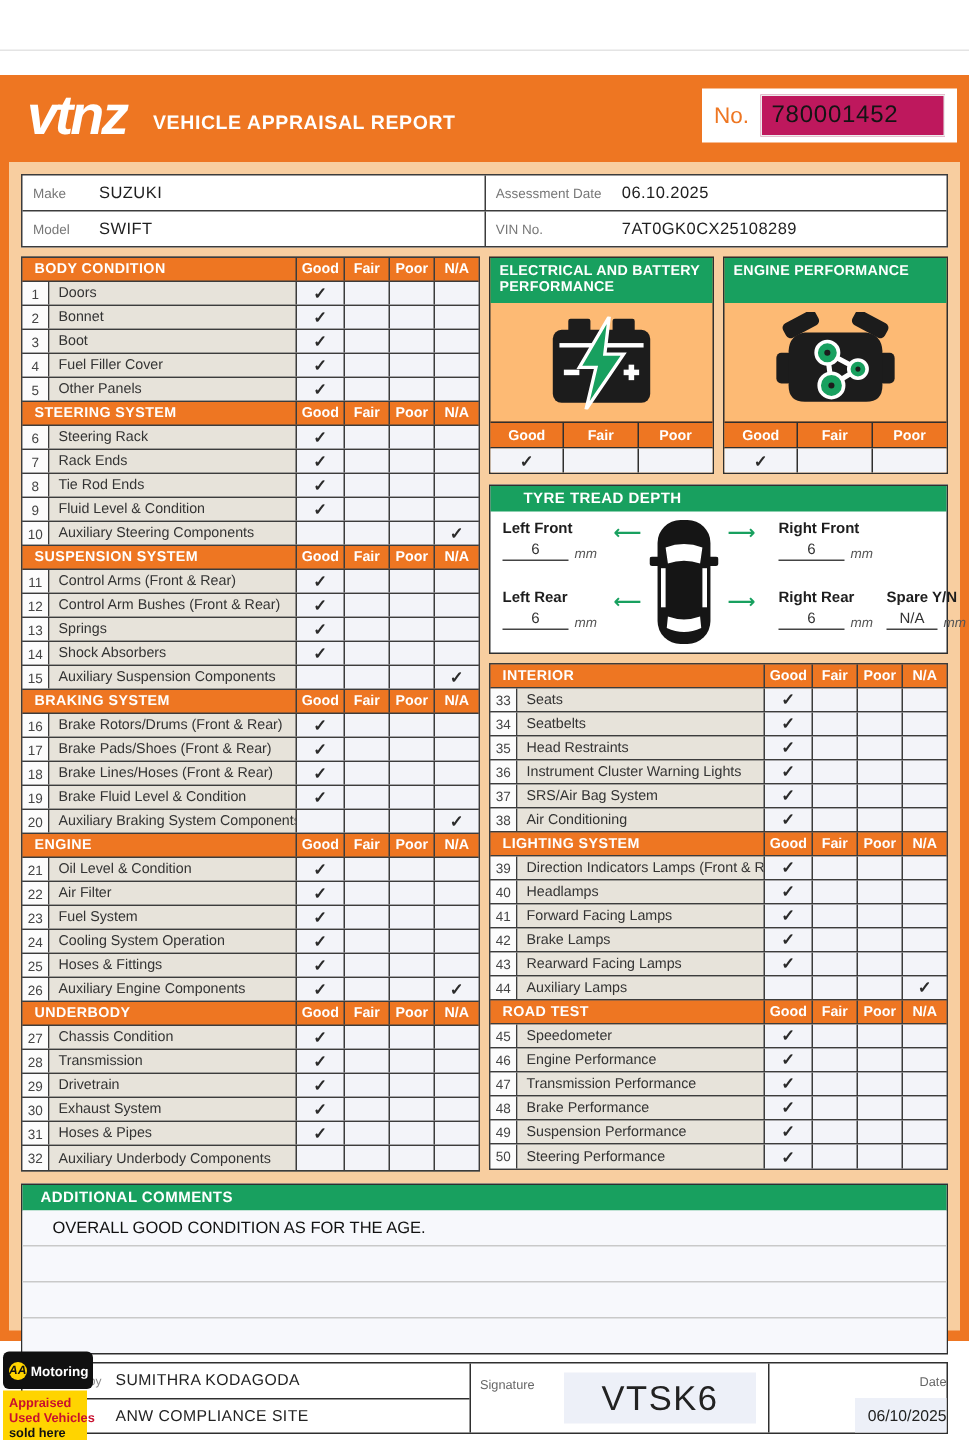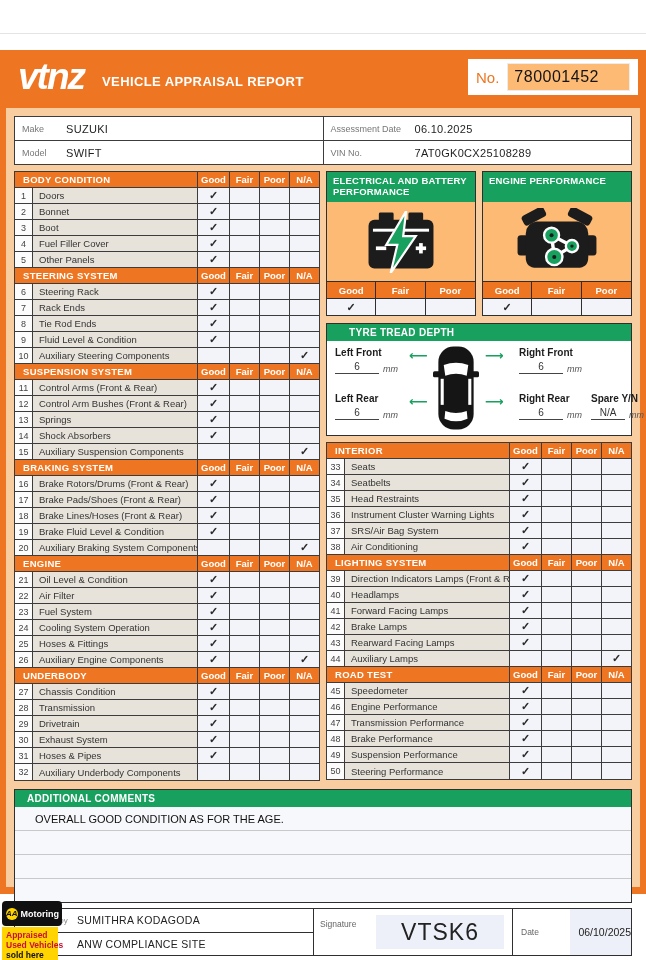--- a/index.html
+++ b/index.html
@@ -6,21 +6,21 @@
   .screen{position:relative;width:646px;height:960px;background:#fff;overflow:hidden;}
   .top-strip{height:50px;background:#fff;position:relative;}
   .top-strip::after{content:"";position:absolute;left:0;right:0;top:33px;height:1px;background:#e4e4e4;}
   .page{position:absolute;top:50px;left:0;width:646px;height:844px;background:#F8CEA0;
         border-left:6px solid #EE7622;border-right:6px solid #EE7622;border-bottom:7px solid #EE7622;box-sizing:border-box;}
   .masthead{height:58px;background:#EE7622;display:flex;align-items:center;padding:0 10px;position:relative;margin:0 -6px;}
   .logo{color:#fff;font-size:37px;font-weight:bold;font-style:italic;letter-spacing:-2px;line-height:1;padding:0 4px 6px 8px;}
   .mast-title{color:#fff;font-weight:bold;font-size:13px;letter-spacing:.4px;margin-left:14px;margin-top:4px;}
   .no-box{position:absolute;right:8px;top:9px;width:170px;height:36px;background:#fff;display:flex;align-items:center;padding:0 8px;box-sizing:border-box;}
   .no-label{color:#EE7622;font-size:15px;}
-  .no-field{flex:1;margin-left:8px;background:#fdba74;border:1px solid #ececec;height:26px;display:flex;align-items:center;padding:0 6px;}
+  .no-field{flex:1;margin-left:8px;background:#be185d;border:1px solid #ececec;height:26px;display:flex;align-items:center;padding:0 6px;}
   .no-value{font-size:16px;color:#141414;letter-spacing:.5px;}
   .content{padding:6px 8px 0 8px;}
 
   .vehicle-table{background:#fff;border:1.6px solid #3c3c3c;margin-top:2px;}
   .v-row{display:flex;height:23px;}
   .v-row:first-child{border-bottom:1px solid #3c3c3c;}
   .v-lhalf{width:50%;display:flex;align-items:center;}
   .v-rhalf{width:50%;border-left:1px solid #3c3c3c;display:flex;align-items:center;}
   .v-label{width:44px;padding-left:7px;color:#777;font-size:9px;}
   .v-label.wide{width:84px;}
@@ -72,21 +72,21 @@
 
   .footer-box{margin-top:5px;border:1.6px solid #2f2f2f;background:#fff;display:flex;height:46px;box-sizing:content-box;}
   .f-left{width:298px;display:flex;flex-direction:column;}
   .f-lrow{flex:1;display:flex;align-items:center;}
   .f-lrow:first-child{border-bottom:1px solid #2f2f2f;}
   .f-llabel{width:62px;font-size:8px;color:#888;padding-left:6px;box-sizing:border-box;}
   .f-lvalue{font-size:10.5px;color:#222;letter-spacing:.3px;}
   .f-sig{width:200px;border-left:1px solid #2f2f2f;border-right:1px solid #2f2f2f;position:relative;padding:4px 6px;box-sizing:border-box;}
   .f-sig-label{font-size:8.5px;color:#666;}
   .f-sig-field{position:absolute;left:62px;right:8px;top:6px;bottom:6px;background:#EDF0F8;display:flex;align-items:center;justify-content:center;font-size:23px;color:#222;letter-spacing:1px;}
-  .f-date{flex:1;display:flex;}
+  .f-date{flex:1;display:flex;flex-direction:column;align-items:flex-end;}
   .f-date-top{flex:1;font-size:8.5px;color:#666;display:flex;align-items:center;padding-left:8px;}
   .f-date-val{flex:1;background:#EDF0F8;font-size:10.5px;color:#222;display:flex;align-items:center;padding-left:8px;}
 
   .brand{position:absolute;left:2px;top:901px;z-index:5;}
   .aa-badge{width:60px;height:25px;background:#101010;border-radius:4px;display:flex;align-items:center;padding:0 4px;box-sizing:border-box;gap:3px;}
   .aa-oval{width:17px;height:12px;background:#FFD400;border-radius:50%;display:flex;align-items:center;justify-content:center;font-size:8px;font-style:italic;font-weight:bold;color:#111;}
   .aa-text{color:#fff;font-weight:bold;font-size:9px;}
   .yellow-badge{margin-top:1px;width:56px;background:#FFD400;padding:3px 4px 4px 4px;box-sizing:border-box;}
   .yb-line{font-size:8.5px;font-weight:bold;color:#C8102E;line-height:1.2;white-space:nowrap;}
   .yb-line.black{color:#111;}

